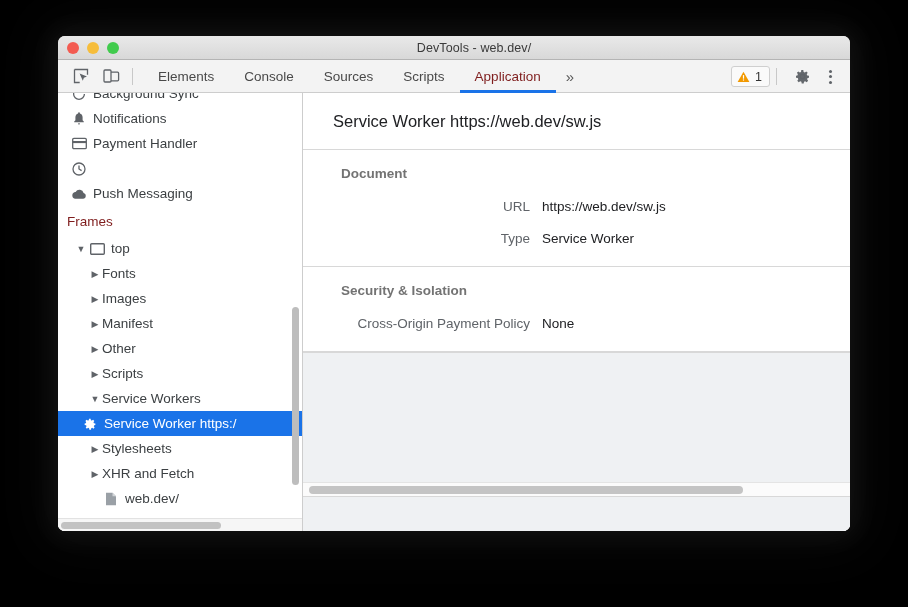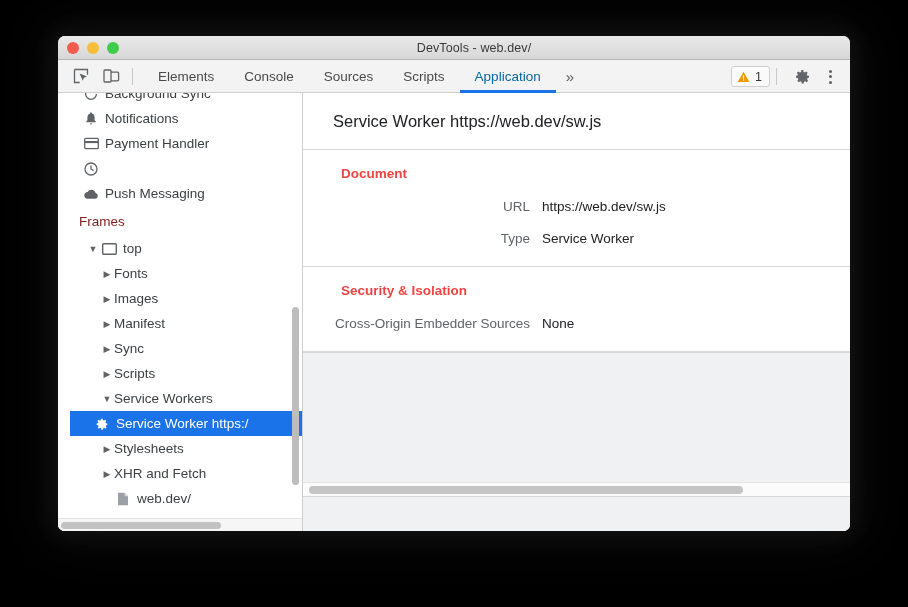--- a/index.html
+++ b/index.html
@@ -83,21 +83,21 @@
   }
   .tabs { display: flex; align-items: stretch; height: 33px; }
   .tab {
     display: flex; align-items: center;
     padding: 0 15px;
     font-size: 13.5px;
     color: #494949;
     position: relative;
     white-space: nowrap;
   }
-  .tab.active { color: #0369a1; }
+  .tab.active { color: #7f1d1d; }
   .tab.active::after {
     content: "";
     position: absolute;
     left: 0; right: 0; bottom: 0;
     height: 3px;
     background: #1a73e8;
   }
   .tab-more {
     display: flex; align-items: center;
     padding: 0 10px;
@@ -139,21 +139,21 @@
   .sidebar {
     position: relative;
     width: 245px;
     background: #ffffff;
     border-right: 1px solid #cdcdcd;
     overflow: hidden;
     flex: 0 0 245px;
   }
   .tree {
     position: absolute;
-    left: 12px; right: 0;
+    left: 0; right: 0;
     top: -12px;
     padding-bottom: 4px;
   }
   .row {
     display: flex;
     align-items: center;
     height: 25px;
     font-size: 13.5px;
     color: #3c4043;
     white-space: nowrap;
@@ -227,21 +227,21 @@
     padding: 19px 0 18px 30px;
     border-bottom: 1px solid #d8d8d8;
   }
   .section {
     padding: 16px 0 18px 0;
     border-bottom: 1px solid #d8d8d8;
   }
   .section-head {
     font-size: 13.5px;
     font-weight: bold;
-    color: #ef4444;
+    color: #737373;
     padding-left: 38px;
     margin-bottom: 18px;
   }
   .field {
     display: flex;
     align-items: baseline;
     margin-bottom: 17px;
   }
   .field:last-child { margin-bottom: 2px; }
   .field-label {
@@ -421,21 +421,21 @@
             <span>Images</span>
           </div>
 
           <div class="row indent-2">
             <span class="tw">▶</span>
             <span>Manifest</span>
           </div>
 
           <div class="row indent-2">
             <span class="tw">▶</span>
-            <span>Sync</span>
+            <span>Other</span>
           </div>
 
           <div class="row indent-2">
             <span class="tw">▶</span>
             <span>Scripts</span>
           </div>
 
           <div class="row indent-2">
             <span class="tw">▼</span>
             <span>Service Workers</span>
@@ -491,21 +491,21 @@
           </div>
           <div class="field">
             <div class="field-label">Type</div>
             <div class="field-value">Service Worker</div>
           </div>
         </div>
 
         <div class="section">
           <div class="section-head">Security &amp; Isolation</div>
           <div class="field">
-            <div class="field-label">Cross-Origin Embedder Sources</div>
+            <div class="field-label">Cross-Origin Payment Policy</div>
             <div class="field-value">None</div>
           </div>
         </div>
 
         <div class="content-filler">
           <div class="ct-hscroll-track">
             <div class="ct-hscroll-thumb"></div>
           </div>
         </div>
         <div class="content-bottom"></div>

